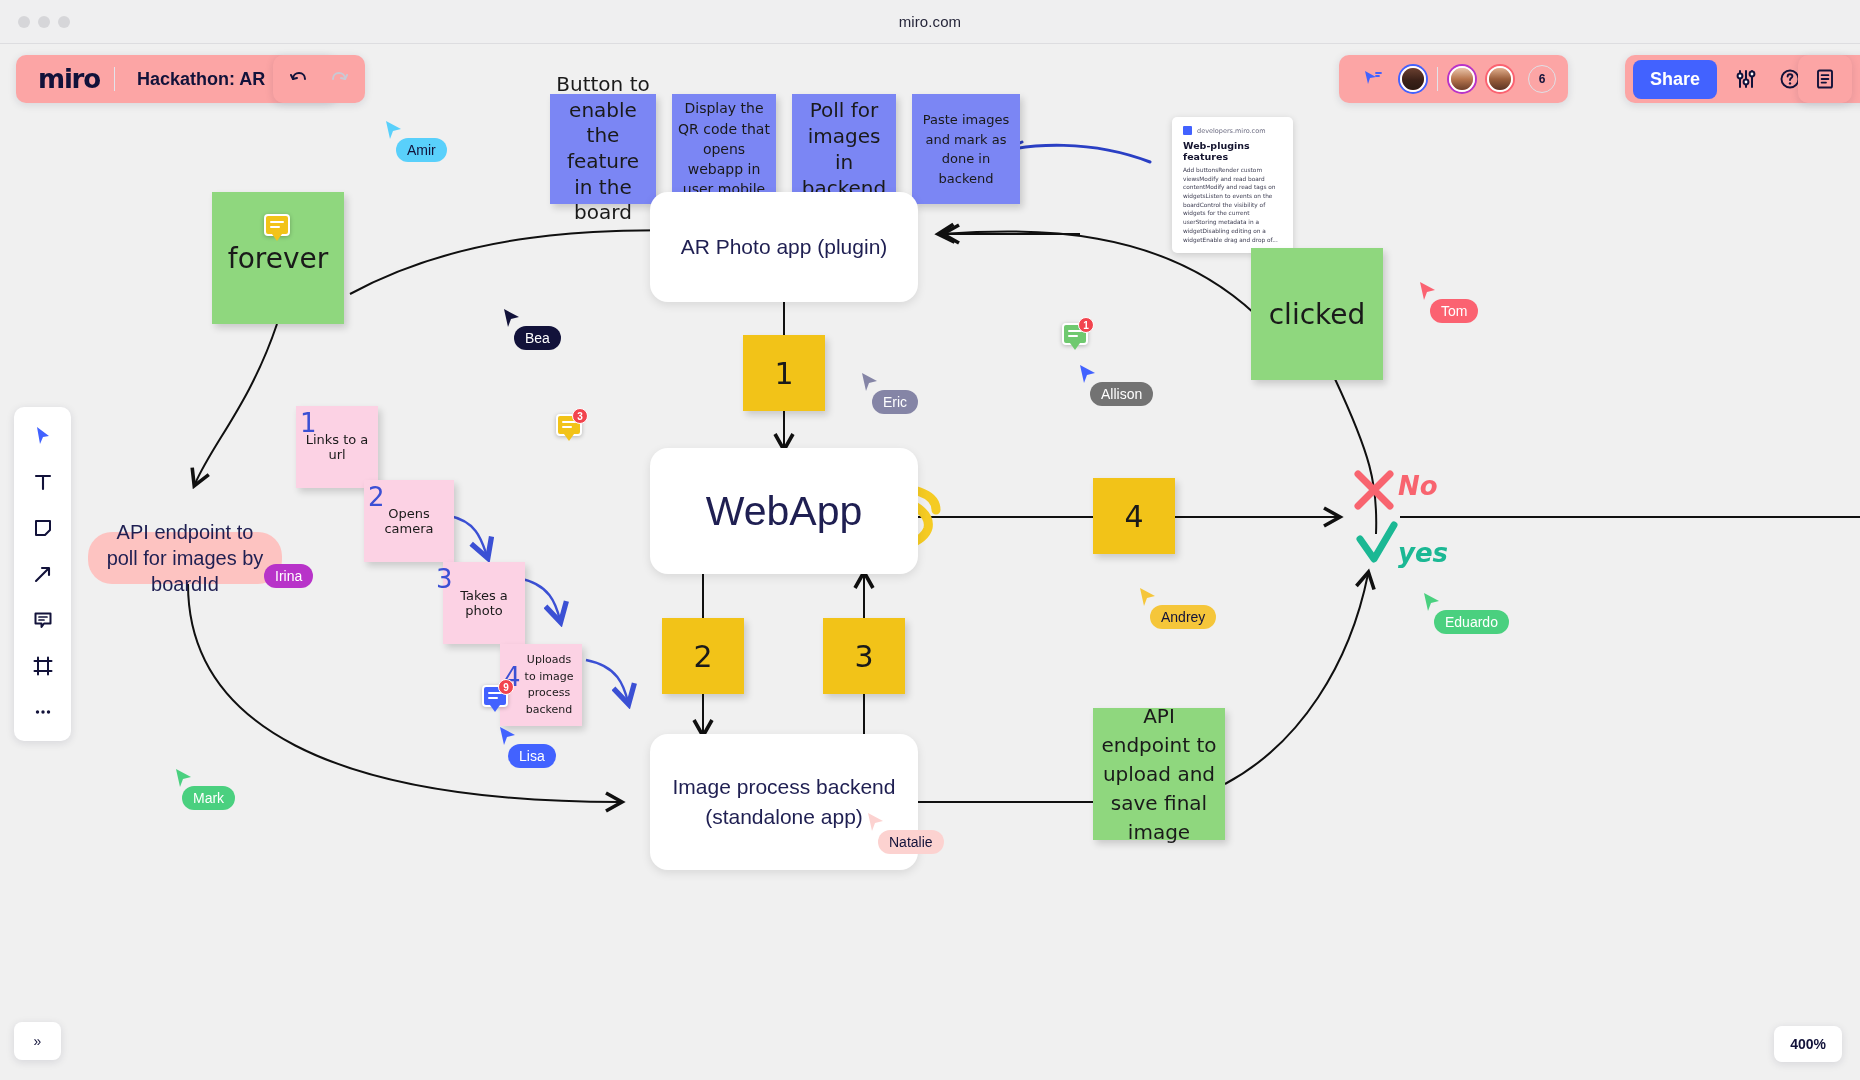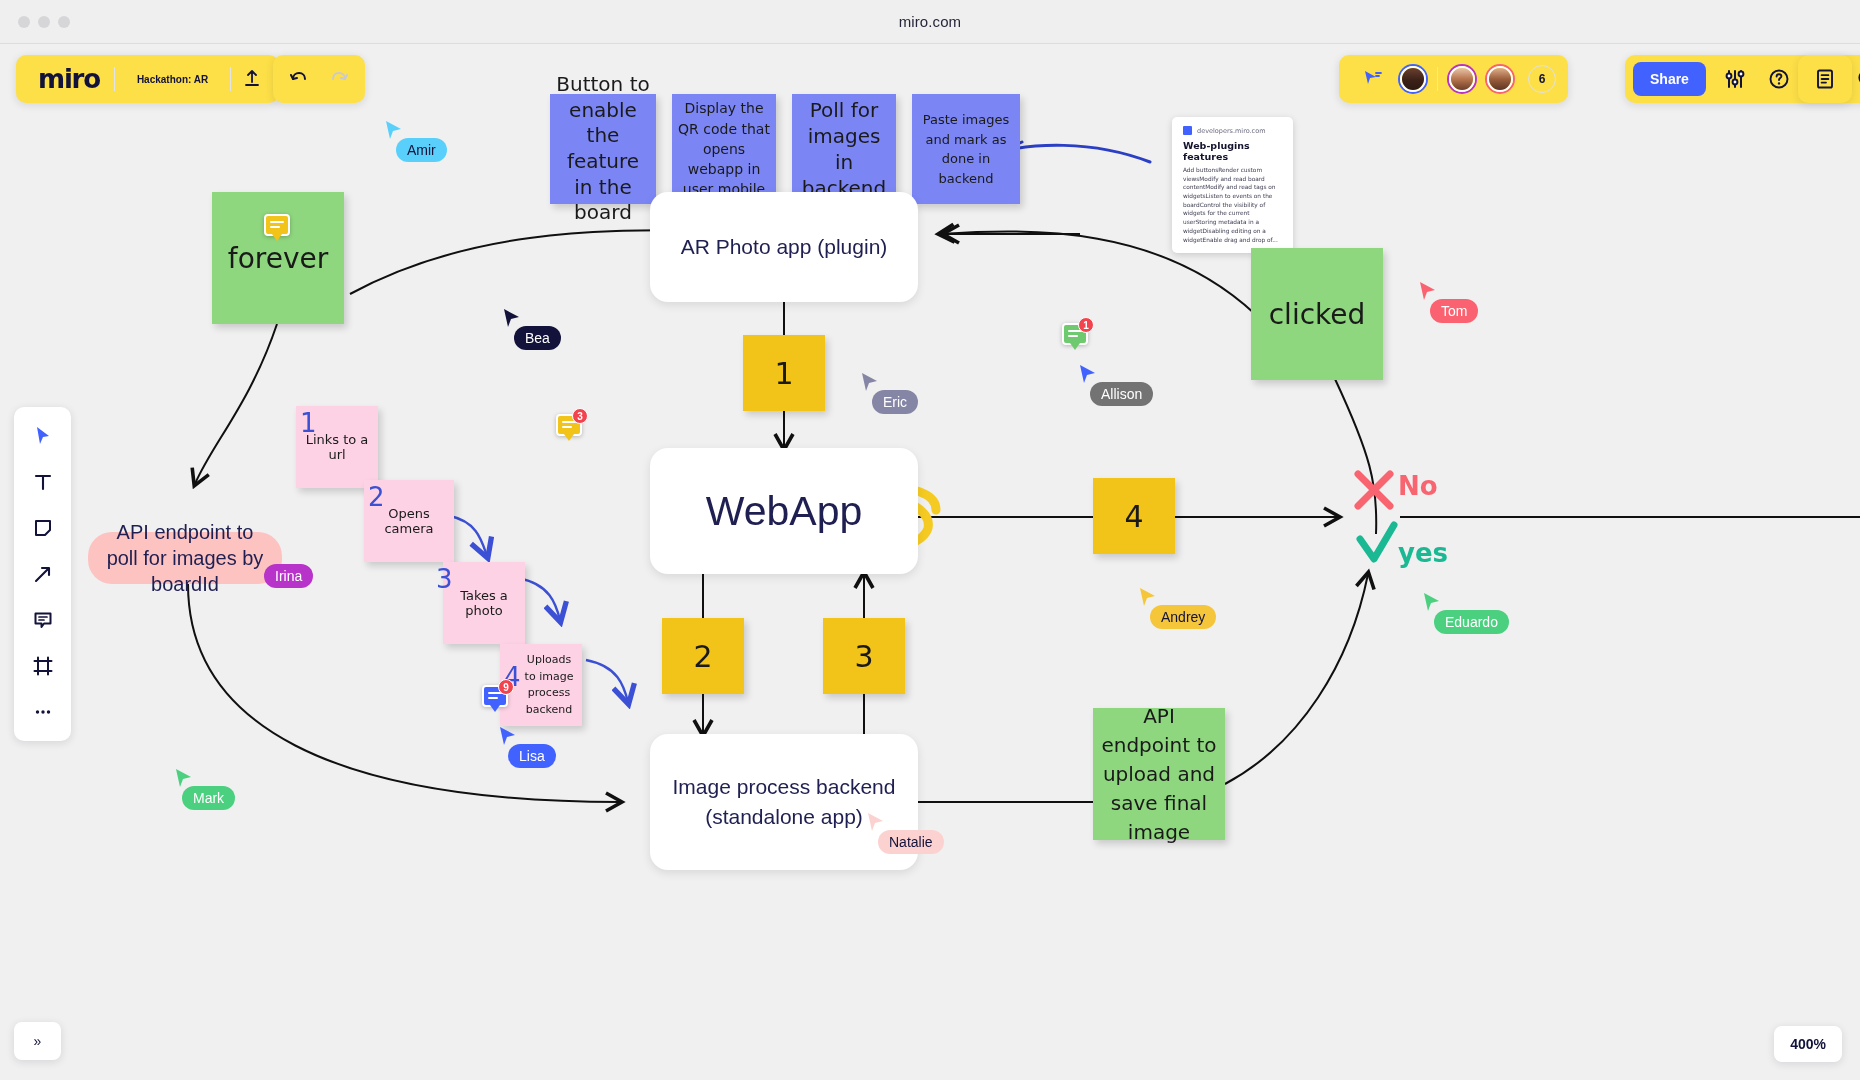--- a/index.html
+++ b/index.html
@@ -30,35 +30,35 @@
     position: absolute; top: 44px; left: 0;
     width: 1860px; height: 1036px;
     background: #f0f0f0;
     overflow: hidden;
   }
   .svg-layer { position: absolute; top: 0; left: 0; width: 1860px; height: 1036px; }
 
   
   .tb {
     position: absolute;
-    background: #fde047;
+    background: #fca5a5;
     border-radius: 10px;
     box-shadow: 0 2px 8px rgba(25,25,60,.12);
     display: flex; align-items: center;
     height: 48px;
     z-index: 60;
   }
   .tb-left { top: 11px; left: 16px; padding: 0 6px; }
   .miro-logo {
     font-size: 26px; font-weight: 700; color: #12123a;
     letter-spacing: -1.2px; padding: 0 14px 0 16px;
     font-family: "DejaVu Sans", sans-serif;
   }
   .vsep { width: 1px; height: 24px; background: #e3e3ea; }
-  .board-name { font-size: 10px; font-weight: 700; color: #12123a; padding: 0 22px; }
+  .board-name { font-size: 18px; font-weight: 700; color: #12123a; padding: 0 22px; }
   .tb-btn {
     width: 42px; height: 42px;
     display: flex; align-items: center; justify-content: center;
     border-radius: 8px; cursor: pointer;
   }
   .tb-undo { top: 11px; left: 273px; padding: 0 4px; }
   .tb-people { top: 11px; left: 1339px; padding: 0 12px; gap: 2px; }
   .tb-actions { top: 11px; left: 1625px; padding: 0 8px; gap: 2px; }
   .tb-notes { top: 11px; left: 1798px; padding: 0 6px; }
 
@@ -68,21 +68,21 @@
     margin: 0 5px; position: relative; overflow: hidden;
   }
   .av-face { position: absolute; inset: 0; }
   .count-bubble {
     width: 28px; height: 28px; border-radius: 50%;
     border: 1px solid #e0e0e6; display: flex;
     align-items: center; justify-content: center;
     font-size: 12px; font-weight: 700; color: #12123a; margin-left: 8px;
   }
   .share-btn {
-    background: #4262ff; color: #fff; font-size: 14px; font-weight: 700;
+    background: #4262ff; color: #fff; font-size: 18px; font-weight: 700;
     padding: 9px 17px; border-radius: 8px; cursor: pointer; margin-right: 6px;
   }
 
   
   .tool-rail {
     position: absolute; left: 14px; top: 363px;
     width: 57px;
     background: #fff; border-radius: 10px;
     box-shadow: 0 2px 8px rgba(25,25,60,.12);
     padding: 8px 0; z-index: 60;
@@ -147,21 +147,21 @@
   }
   .link-host { display: flex; align-items: center; gap: 5px; margin-bottom: 5px; }
   .link-favicon { width: 9px; height: 9px; background: #4262ff; border-radius: 1px; }
   .link-host-text { font-size: 6.5px; color: #6b6b80; }
   .link-title { font-size: 9.5px; font-weight: 700; color: #13132e; margin-bottom: 4px; }
   .link-desc { font-size: 5.8px; line-height: 1.5; color: #3d3d52; }
 
   
   .hand {
     font-family: "DejaVu Sans", sans-serif;
-    font-weight: 700; 
+    font-weight: 700; font-style: italic;
   }
   .num-hand {
     position: absolute; font-family: "DejaVu Sans", sans-serif;
     color: #3b50d4; font-size: 26px; font-weight: 400; z-index: 25;
   }
 
   
   .cursor-group { position: absolute; z-index: 40; }
   .cursor-label {
     position: absolute; border-radius: 14px;

